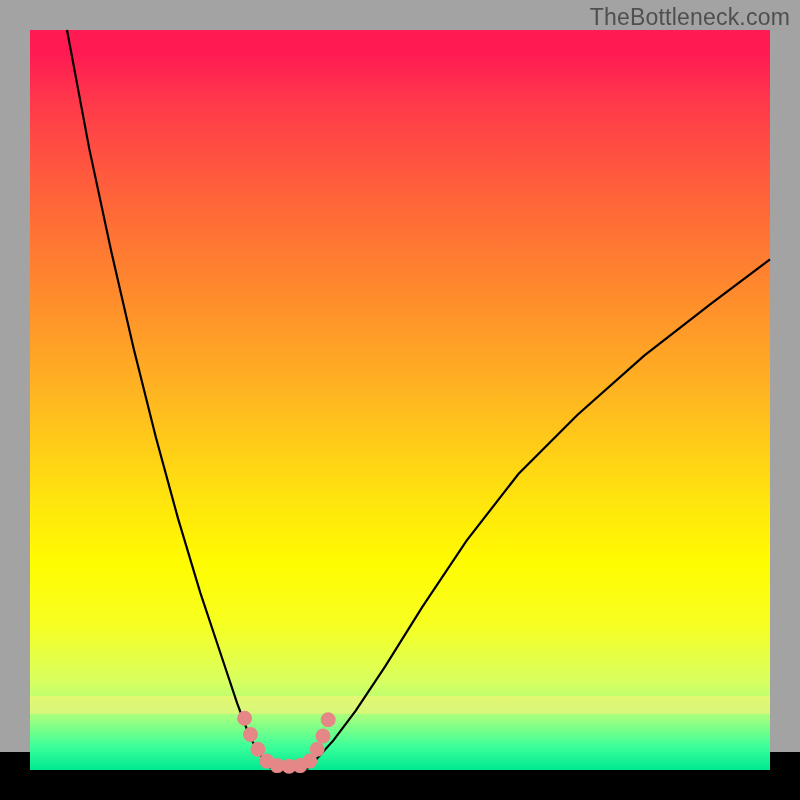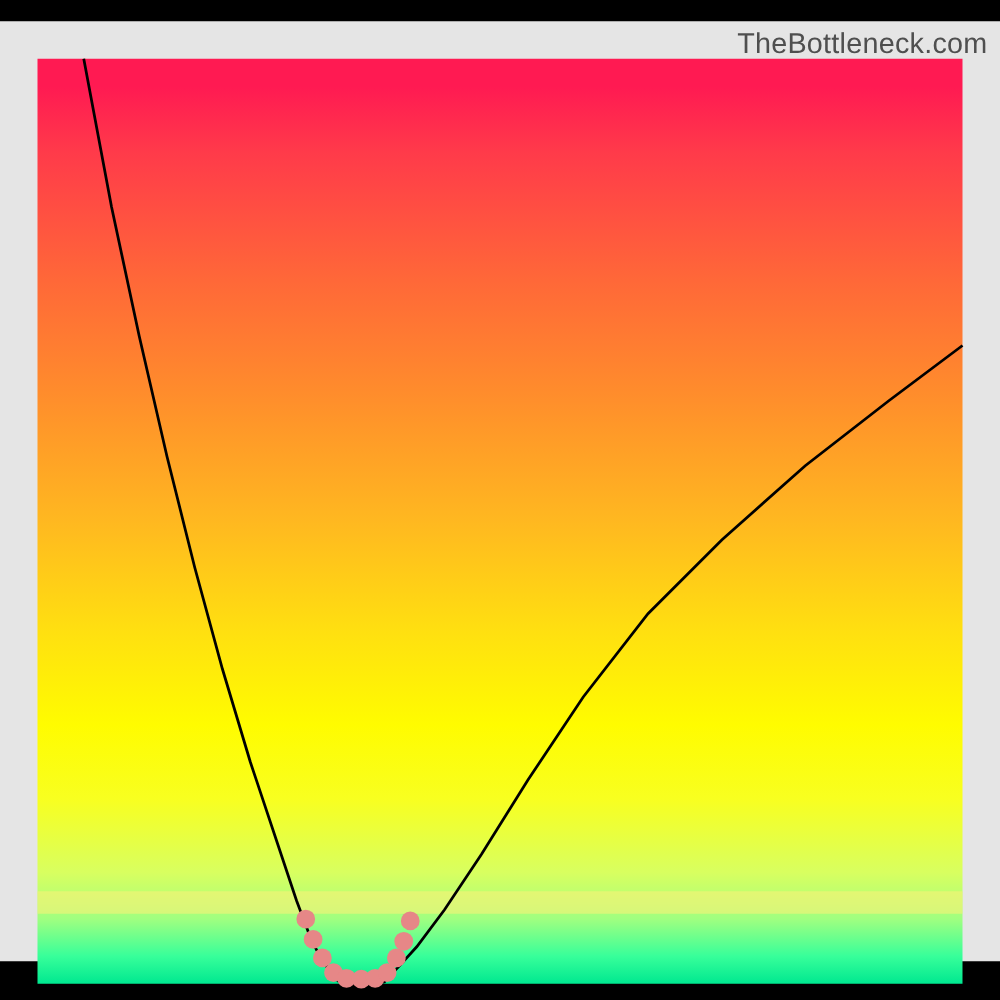--- a/index.html
+++ b/index.html
@@ -7,24 +7,24 @@
     padding: 0;
     width: 800px;
     height: 800px;
     overflow: hidden;
     background: #000;
     font-family: Arial, Helvetica, sans-serif;
   }
   .frame {
     position: absolute;
     left: 0;
-    top: 17px;
+    top: 0;
     width: 800px;
     height: 752px;
-    background: #e5e5e5;
+    background: #a3a3a3;
   }
   .plot {
     position: absolute;
     left: 30px;
     top: 30px;
     width: 740px;
     height: 740px;
     background: linear-gradient(to bottom,
       #ff1a52 0%,
       #ff1a52 3%,

